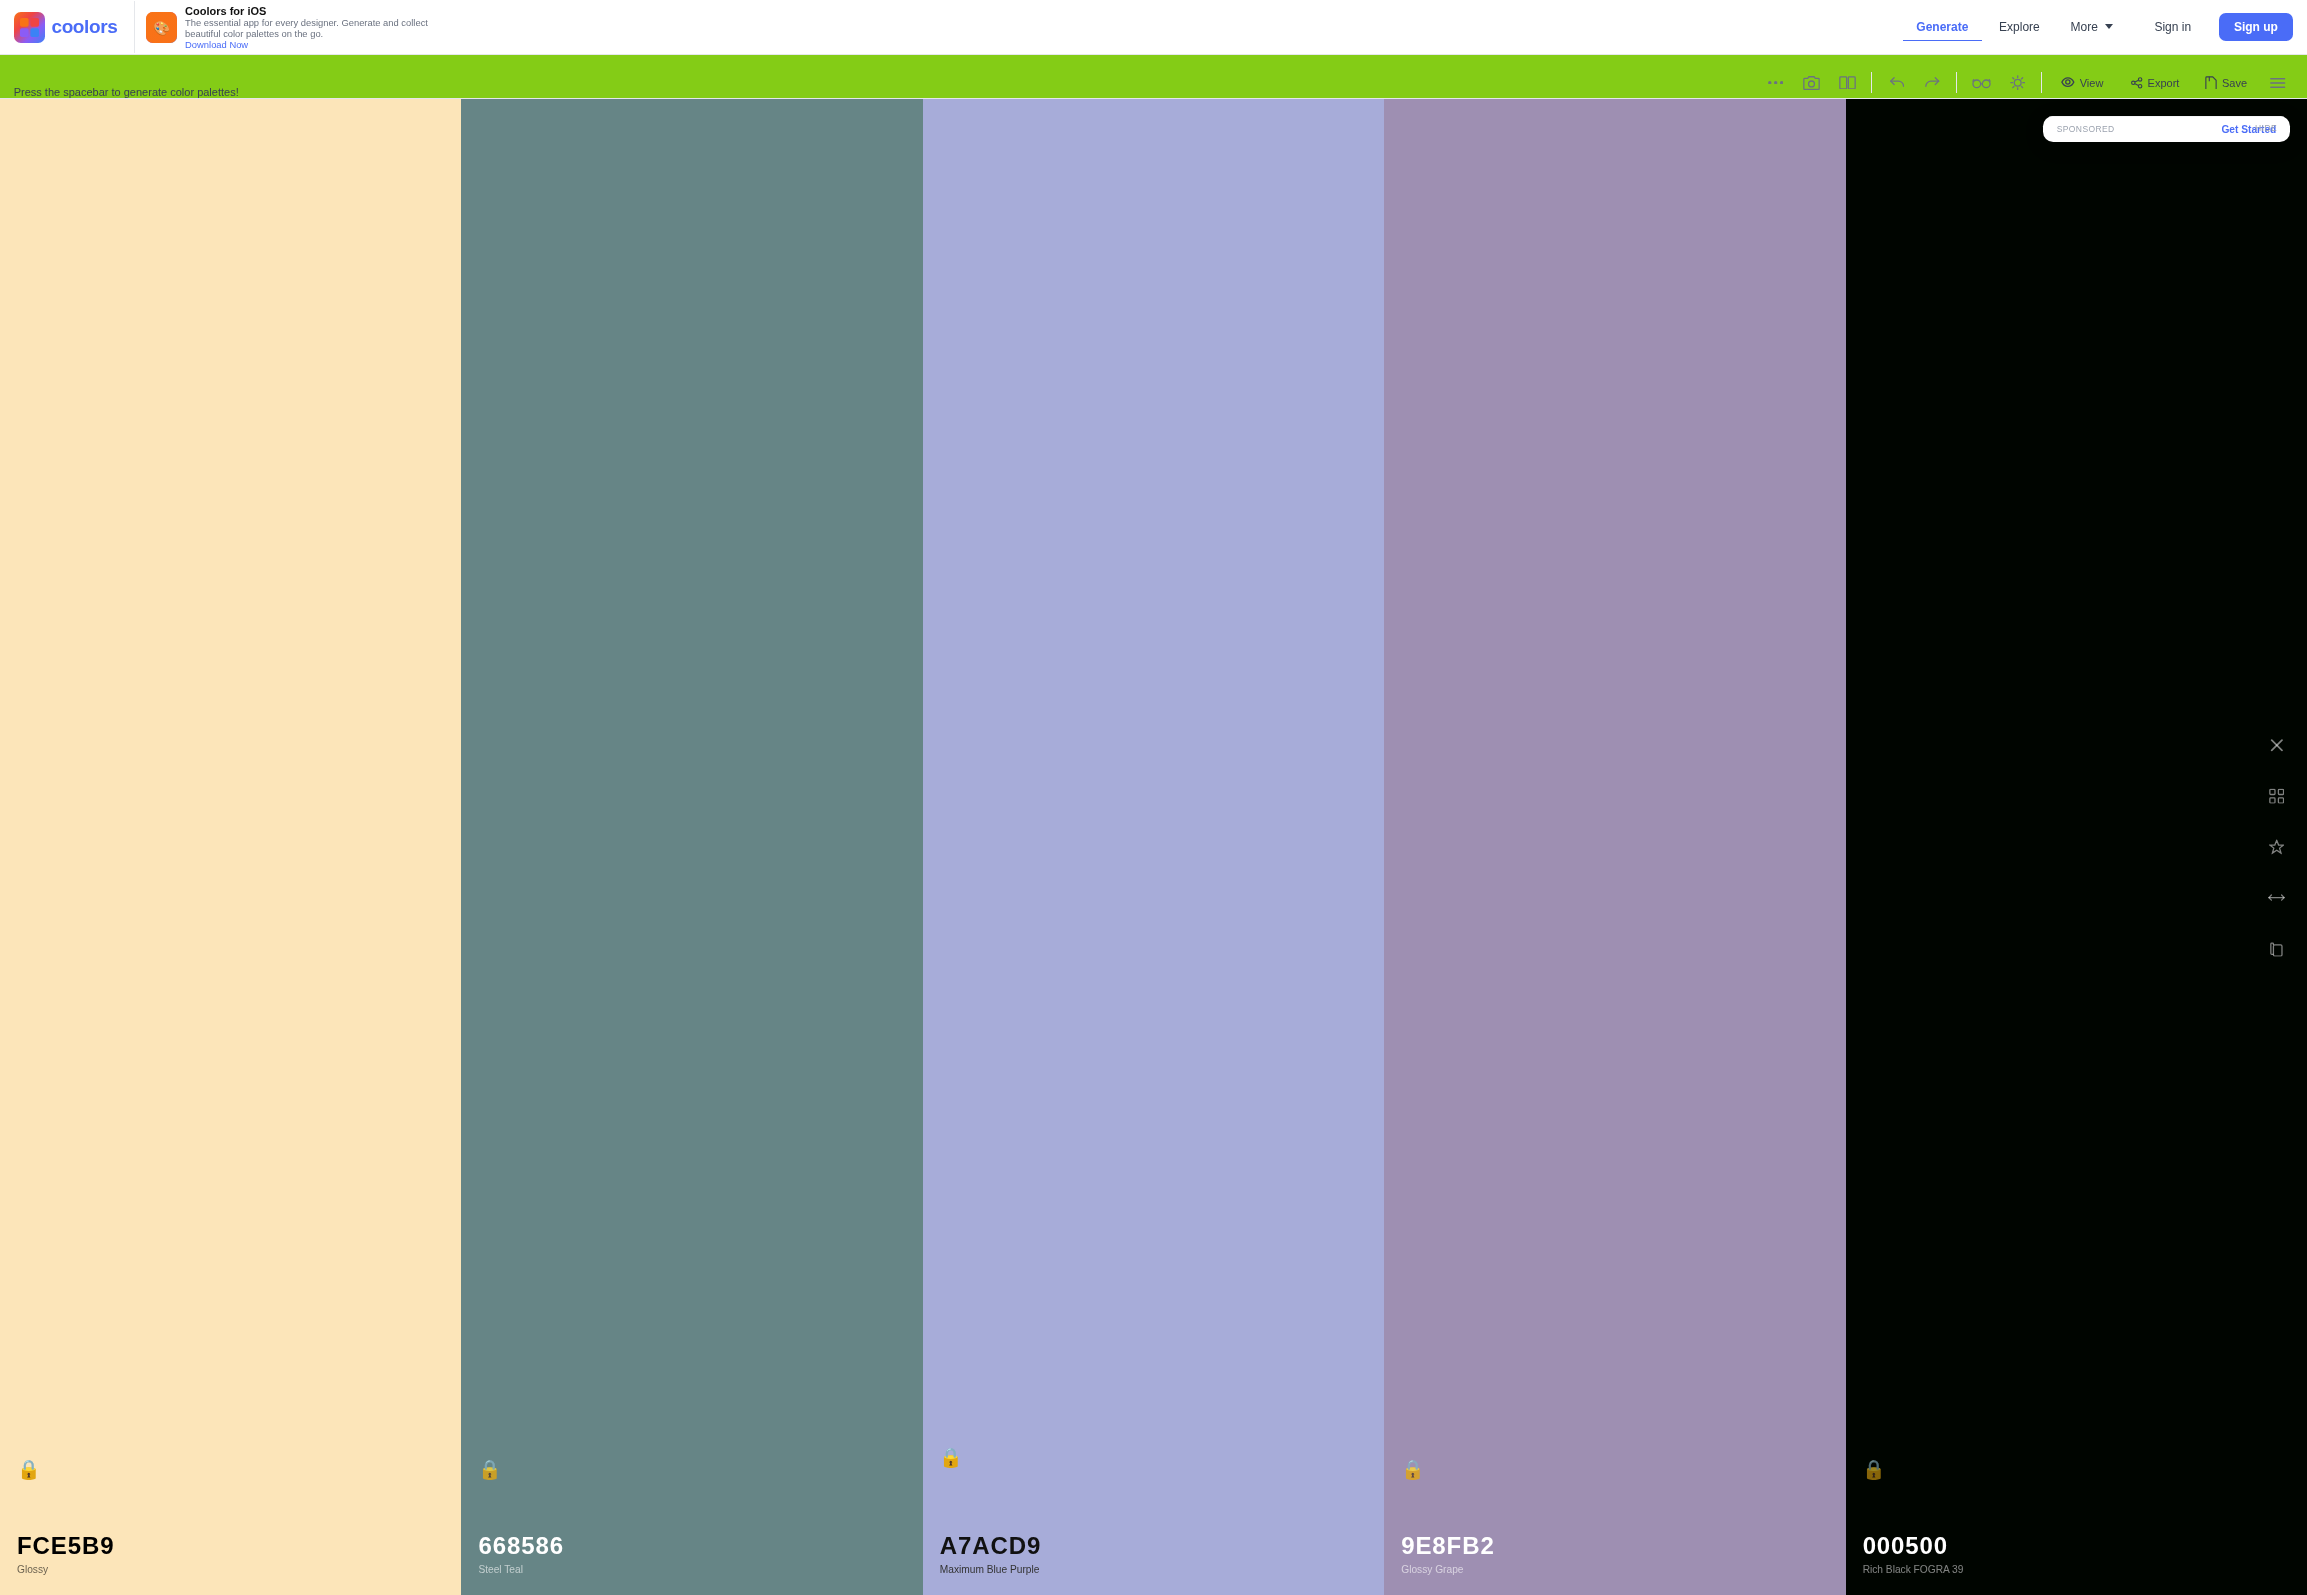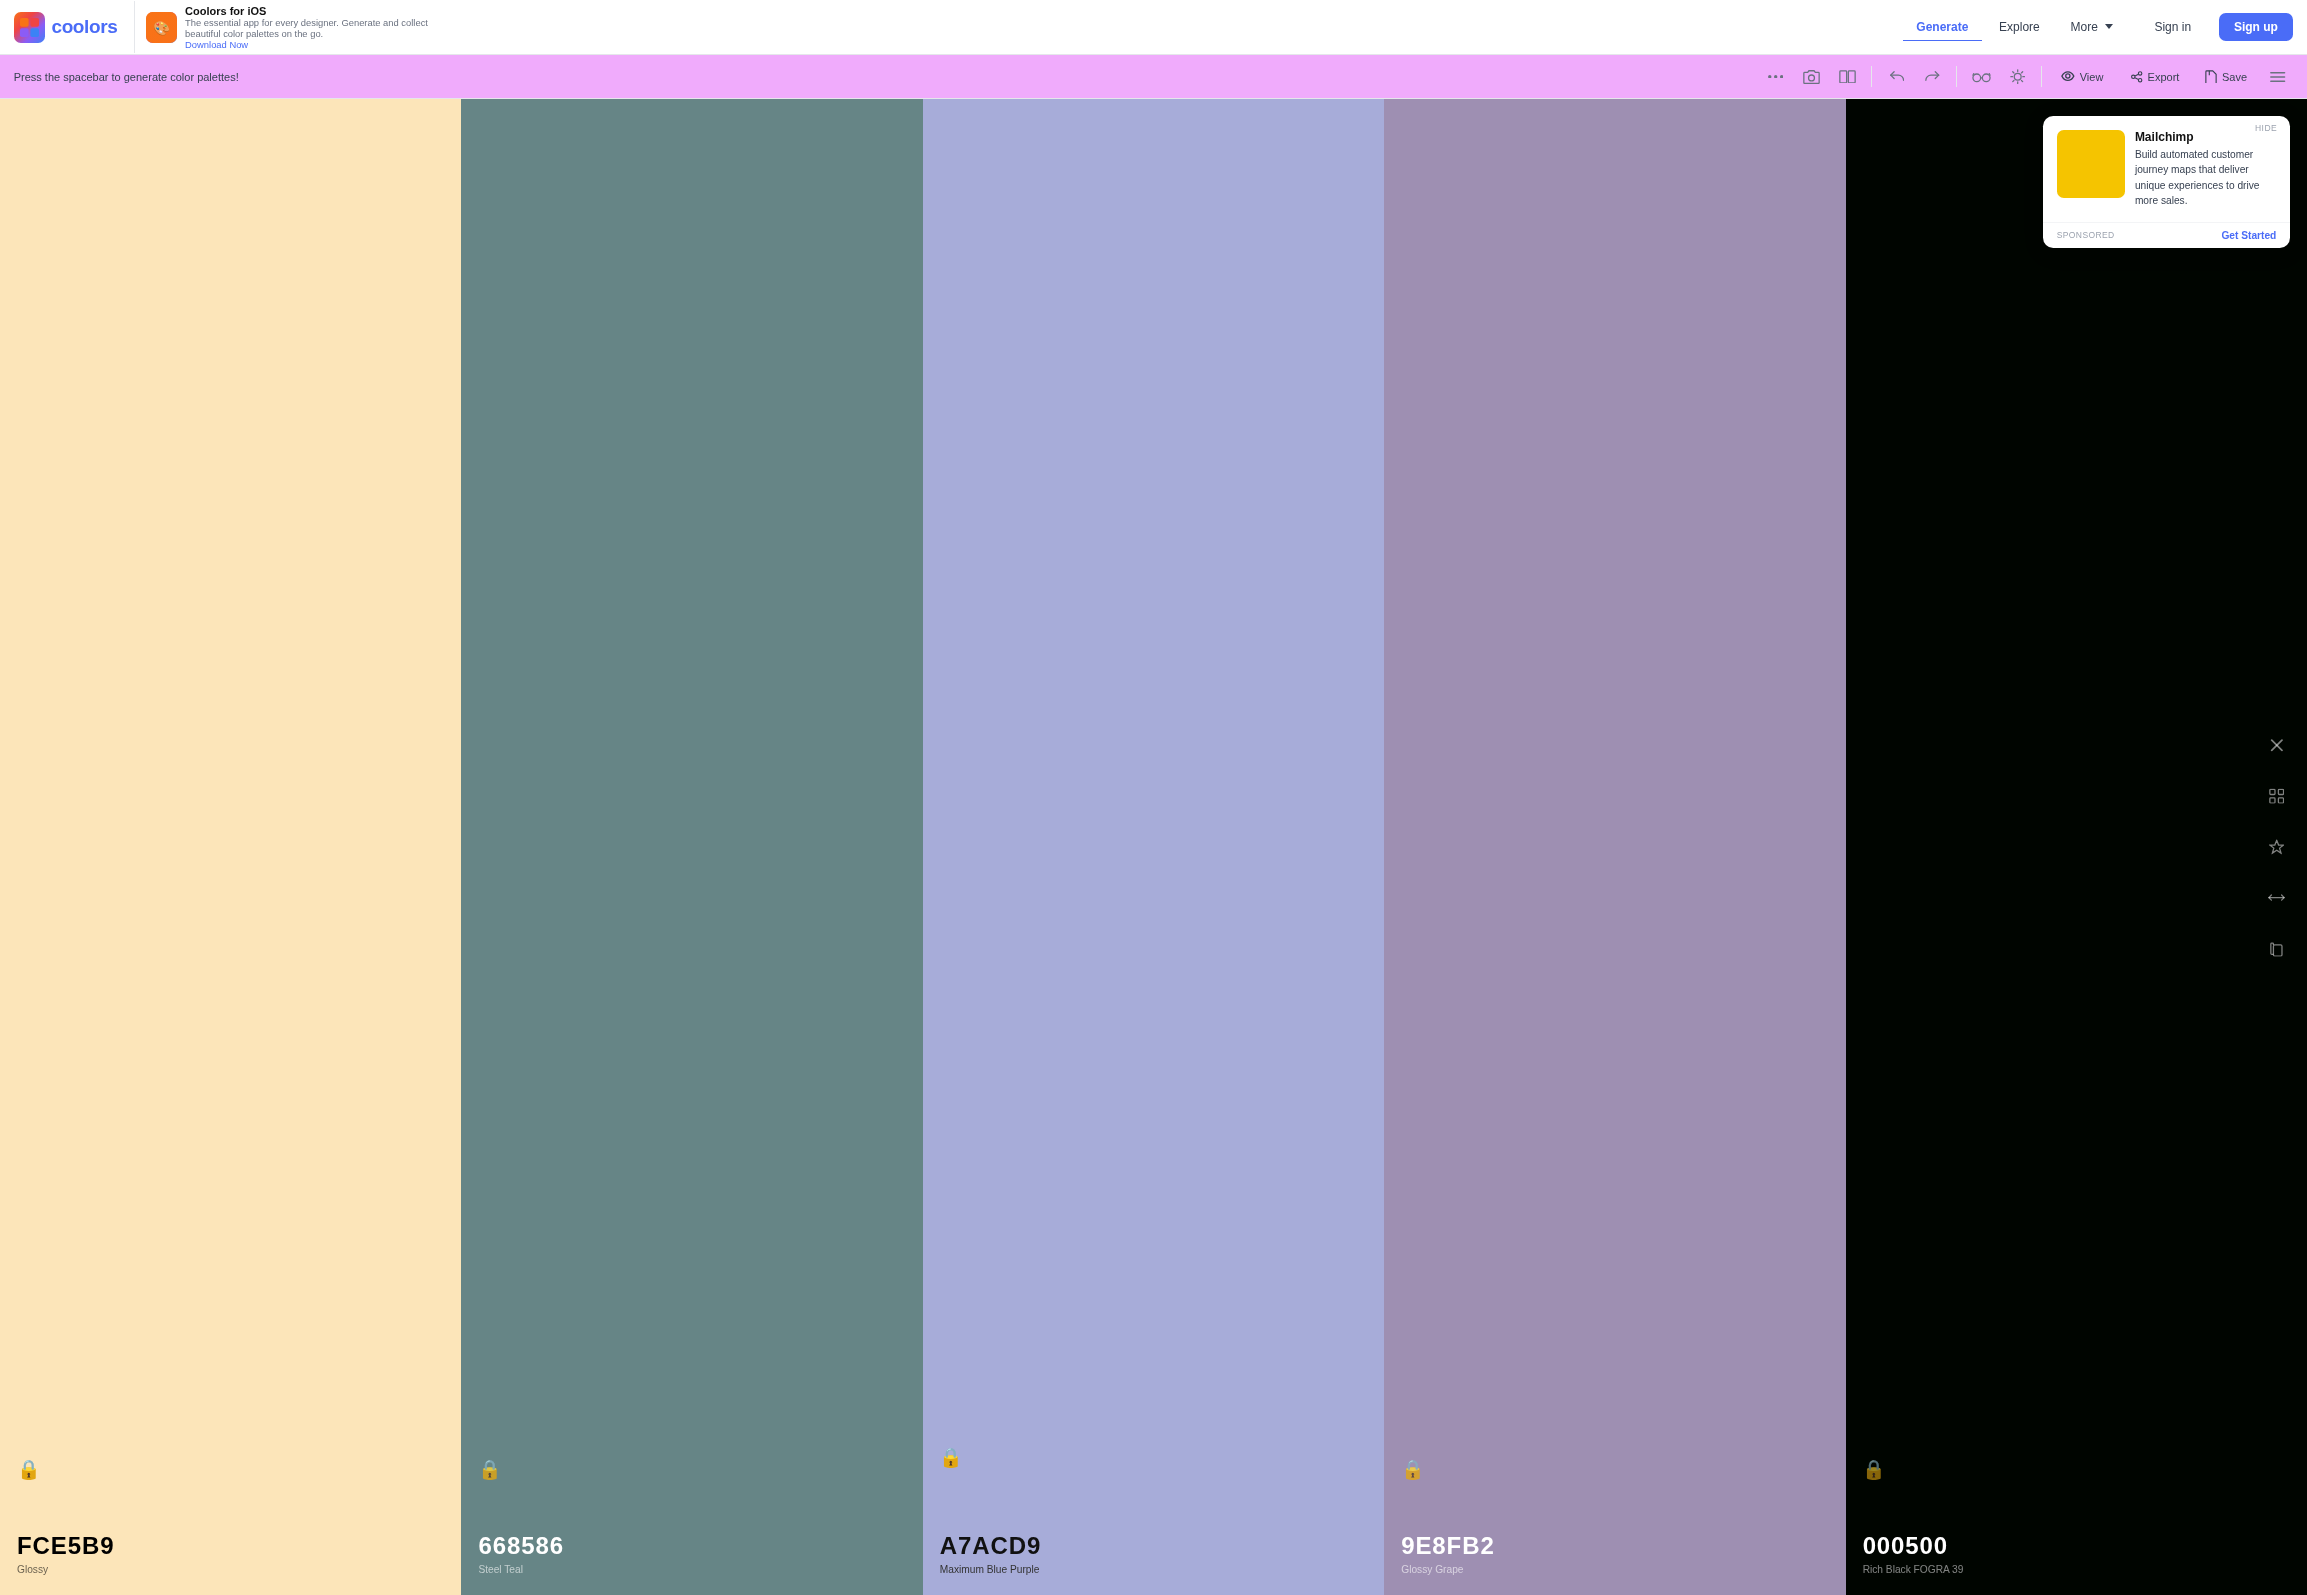--- a/index.html
+++ b/index.html
@@ -99,25 +99,25 @@
       background: #4a6cf7;
       color: #fff;
       border-radius: 6.8px;
       cursor: pointer;
       font-weight: 600;
     }
 
     
     .toolbar {
       display: flex;
-      align-items: center;
+      align-items: flex-end;
       height: 44px;
       padding: 0 13.7px;
       border-bottom: 0.9px solid #e5e7eb;
-      background: #f0abfc;
+      background: #84cc16;
       gap: 6.8px;
     }
     .toolbar-hint {
       font-size: 11px;
       color: #374151;
       flex: 1;
     }
     .toolbar-icons {
       display: flex;
       align-items: center;
@@ -469,27 +469,20 @@
         </svg>
       </div>
     </div>
     <span class="lock-icon" style="color: rgba(255,255,255,0.6);">🔒</span>
     <span class="color-hex">000500</span>
     <span class="color-name" style="color:rgba(255,255,255,0.5);">Rich Black FOGRA 39</span>
   </div>
 
   <div class="ad-popup">
     <span class="ad-hide-btn">HIDE</span>
-    <div class="ad-popup-inner">
-      <div class="ad-image"></div>
-      <div class="ad-content">
-        <span class="ad-title">Mailchimp</span>
-        <span class="ad-desc">Build automated customer journey maps that deliver unique experiences to drive more sales.</span>
-      </div>
-    </div>
     <div class="ad-footer">
       <span class="ad-sponsored">SPONSORED</span>
       <span class="ad-cta">Get Started</span>
     </div>
   </div>
 
 </div>
 
 
 </body></html>

